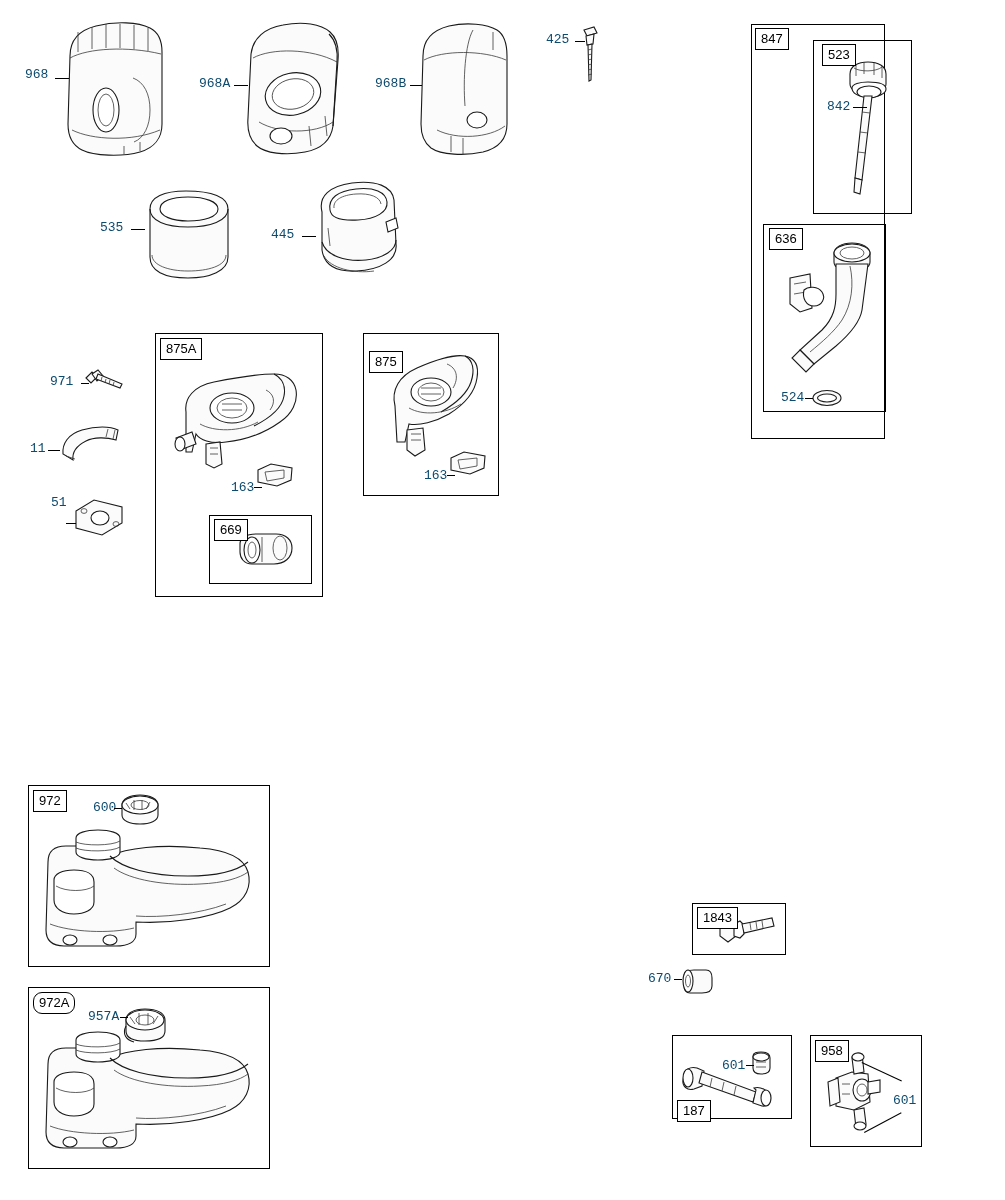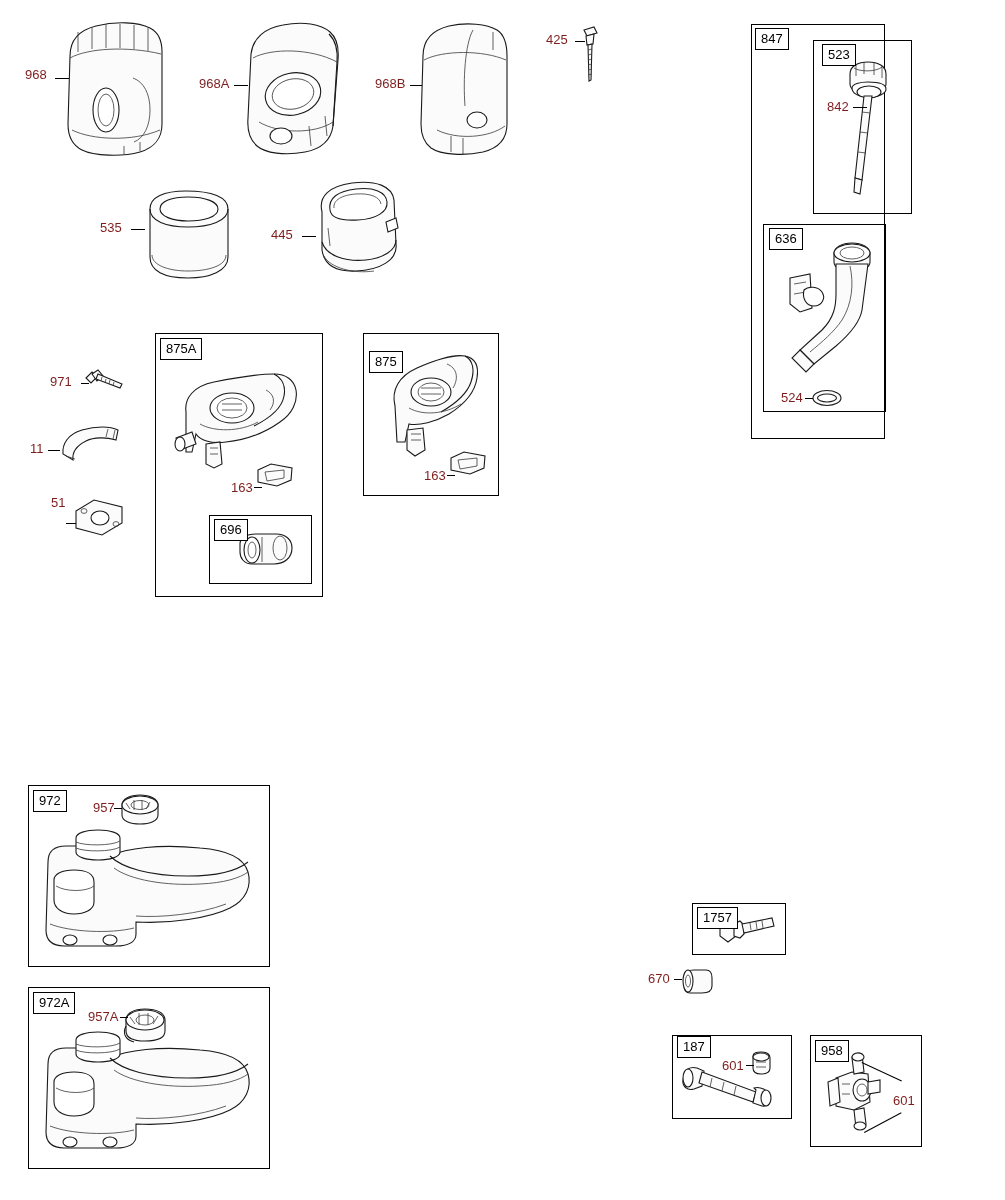--- a/index.html
+++ b/index.html
@@ -11,23 +11,24 @@
     position: relative;
     width: 1005px;
     height: 1200px;
     background: #ffffff;
     font-family: "Liberation Sans", sans-serif;
     overflow: hidden;
   }
   .label {
     position: absolute;
     font-size: 13px;
-    color: #7f1d1d;
+    color: #0c4a6e;
     white-space: nowrap;
     line-height: 1;
+    font-family: Liberation Mono, monospace;
   }
   .boxlabel {
     position: absolute;
     font-size: 13px;
     color: #000000;
     white-space: nowrap;
     line-height: 1;
     border: 1px solid #000000;
     padding: 3px 5px 4px 5px;
     background: #ffffff;
@@ -299,21 +300,21 @@
     </svg>
   </div>
   <div class="part" style="left:116px;top:793px;">
     <svg width="48" height="34" viewBox="0 0 48 34">
       <path class="fil" d="M6,12 C6,6 14,2 24,2 C34,2 42,6 42,12 L42,22 C42,28 34,31 24,31 C14,31 6,28 6,22 Z"></path>
       <ellipse class="fil3" cx="24" cy="12" rx="18" ry="9"></ellipse>
       <path class="ln-t" d="M10,10 L14,16 M18,7 L18,17 M26,7 L26,17 M34,9 L30,16"></path>
       <ellipse class="ln-t" cx="24" cy="12" rx="9" ry="4.5"></ellipse>
     </svg>
   </div>
-  <div class="label" style="left:93px;top:801px;">957</div>
+  <div class="label" style="left:93px;top:801px;">600</div>
   <div class="leader" style="left:114px;top:808px;width:8px;"></div>
 
   <div class="part" style="left:40px;top:1030px;">
     <svg width="218" height="130" viewBox="0 0 218 130">
       <path class="fil" d="M8,34 C8,24 14,18 26,18 L52,18 C60,18 66,22 70,28 C86,20 120,16 160,20 C186,22 204,30 208,44 C212,58 206,72 190,80 C170,90 130,96 96,94 L96,106 C96,114 88,118 76,118 L24,118 C12,118 6,112 6,102 Z"></path>
       <path class="fil3" d="M36,10 C36,5 46,2 58,2 C70,2 80,5 80,10 L80,24 C80,29 70,32 58,32 C46,32 36,29 36,24 Z"></path>
       <path class="ln-t" d="M36,14 C44,18 72,18 80,13"></path>
       <path class="ln-t" d="M36,20 C44,24 72,24 80,19"></path>
       <path class="ln" d="M70,28 C82,40 110,48 148,48 C178,48 198,42 208,34"></path>
       <path class="ln-t" d="M74,40 C90,52 126,58 160,56 C184,55 200,50 208,44"></path>
@@ -392,20 +393,20 @@
   </div>
   <div class="label" style="left:893px;top:1094px;">601</div>
   <div class="leader" style="left:862px;top:1062px;width:44px;transform:rotate(25deg);transform-origin:left top;"></div>
   <div class="leader" style="left:864px;top:1132px;width:42px;transform:rotate(-28deg);transform-origin:left top;"></div>
 
   <div class="boxlabel" style="left:755px;top:28px;">847</div>
   <div class="boxlabel" style="left:822px;top:44px;">523</div>
   <div class="boxlabel" style="left:769px;top:228px;">636</div>
   <div class="boxlabel" style="left:160px;top:338px;">875A</div>
   <div class="boxlabel" style="left:369px;top:338px;margin-top:13px;">875</div>
-  <div class="boxlabel" style="left:214px;top:519px;">696</div>
+  <div class="boxlabel" style="left:214px;top:519px;">669</div>
   <div class="boxlabel" style="left:33px;top:790px;">972</div>
-  <div class="boxlabel" style="left:33px;top:992px;">972A</div>
-  <div class="boxlabel" style="left:697px;top:907px;">1757</div>
-  <div class="boxlabel" style="left:677px;top:1036px;">187</div>
+  <div class="boxlabel" style="left:33px;top:992px;border-radius:9px;">972A</div>
+  <div class="boxlabel" style="left:697px;top:907px;">1843</div>
+  <div class="boxlabel" style="left:677px;top:1100px;">187</div>
   <div class="boxlabel" style="left:815px;top:1040px;">958</div>
 
 </div>
 
 </body></html>

